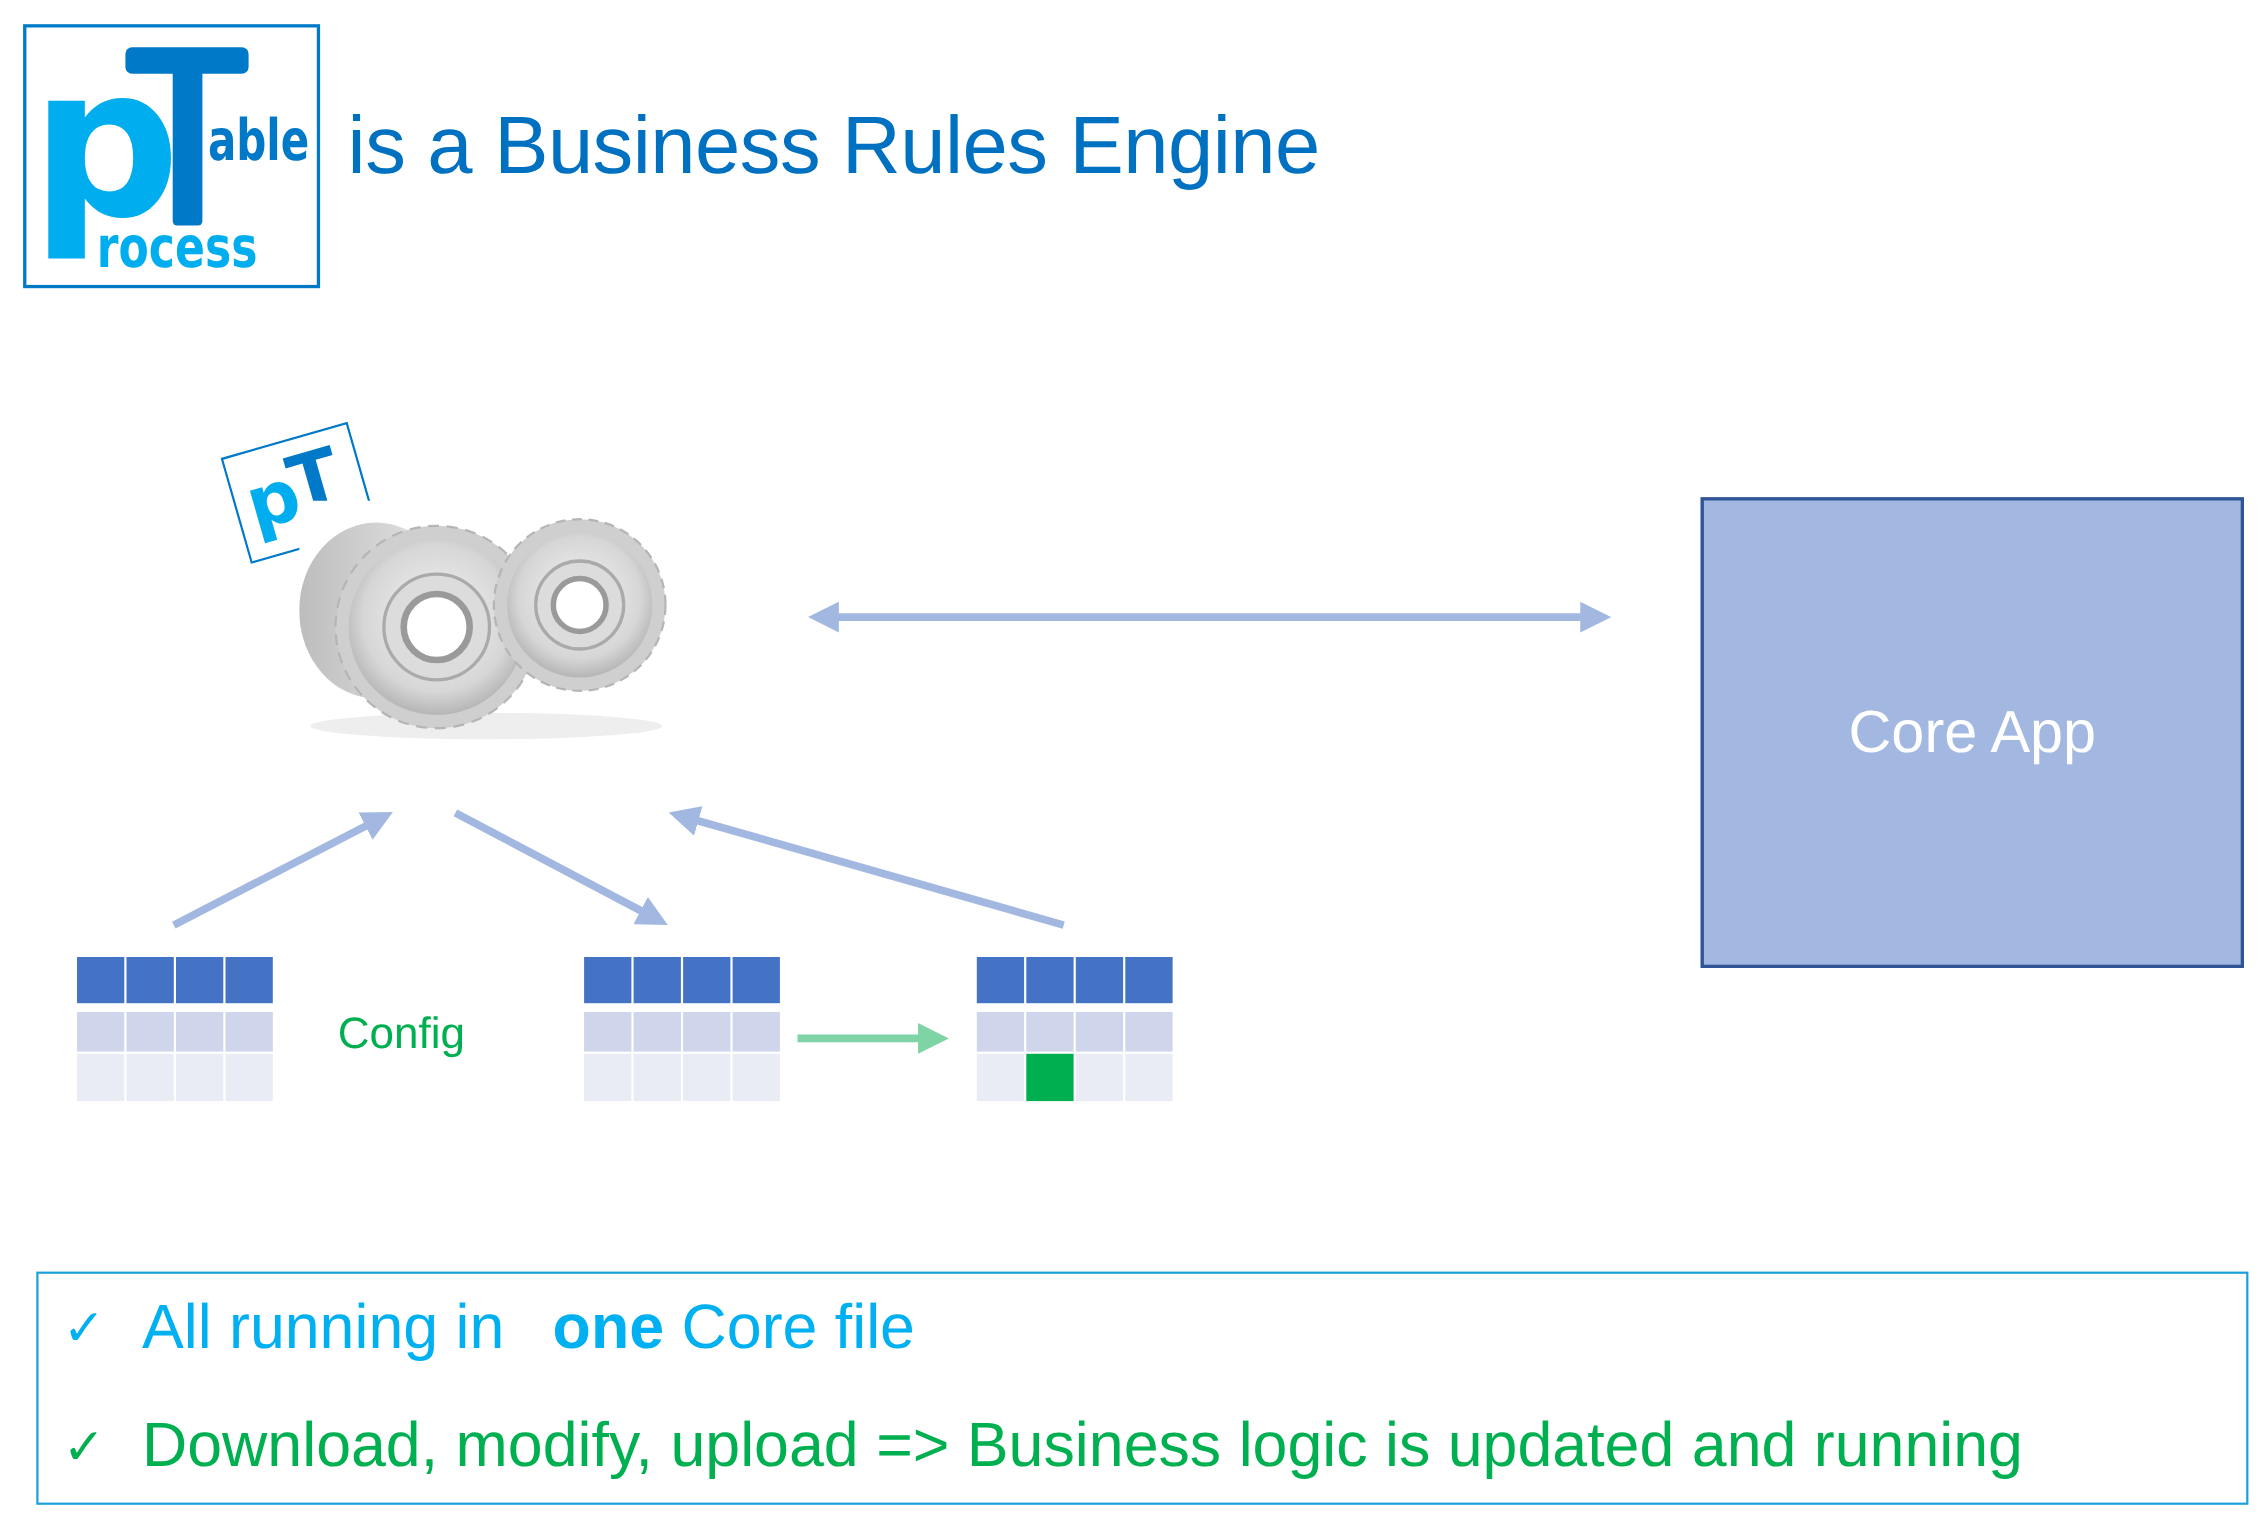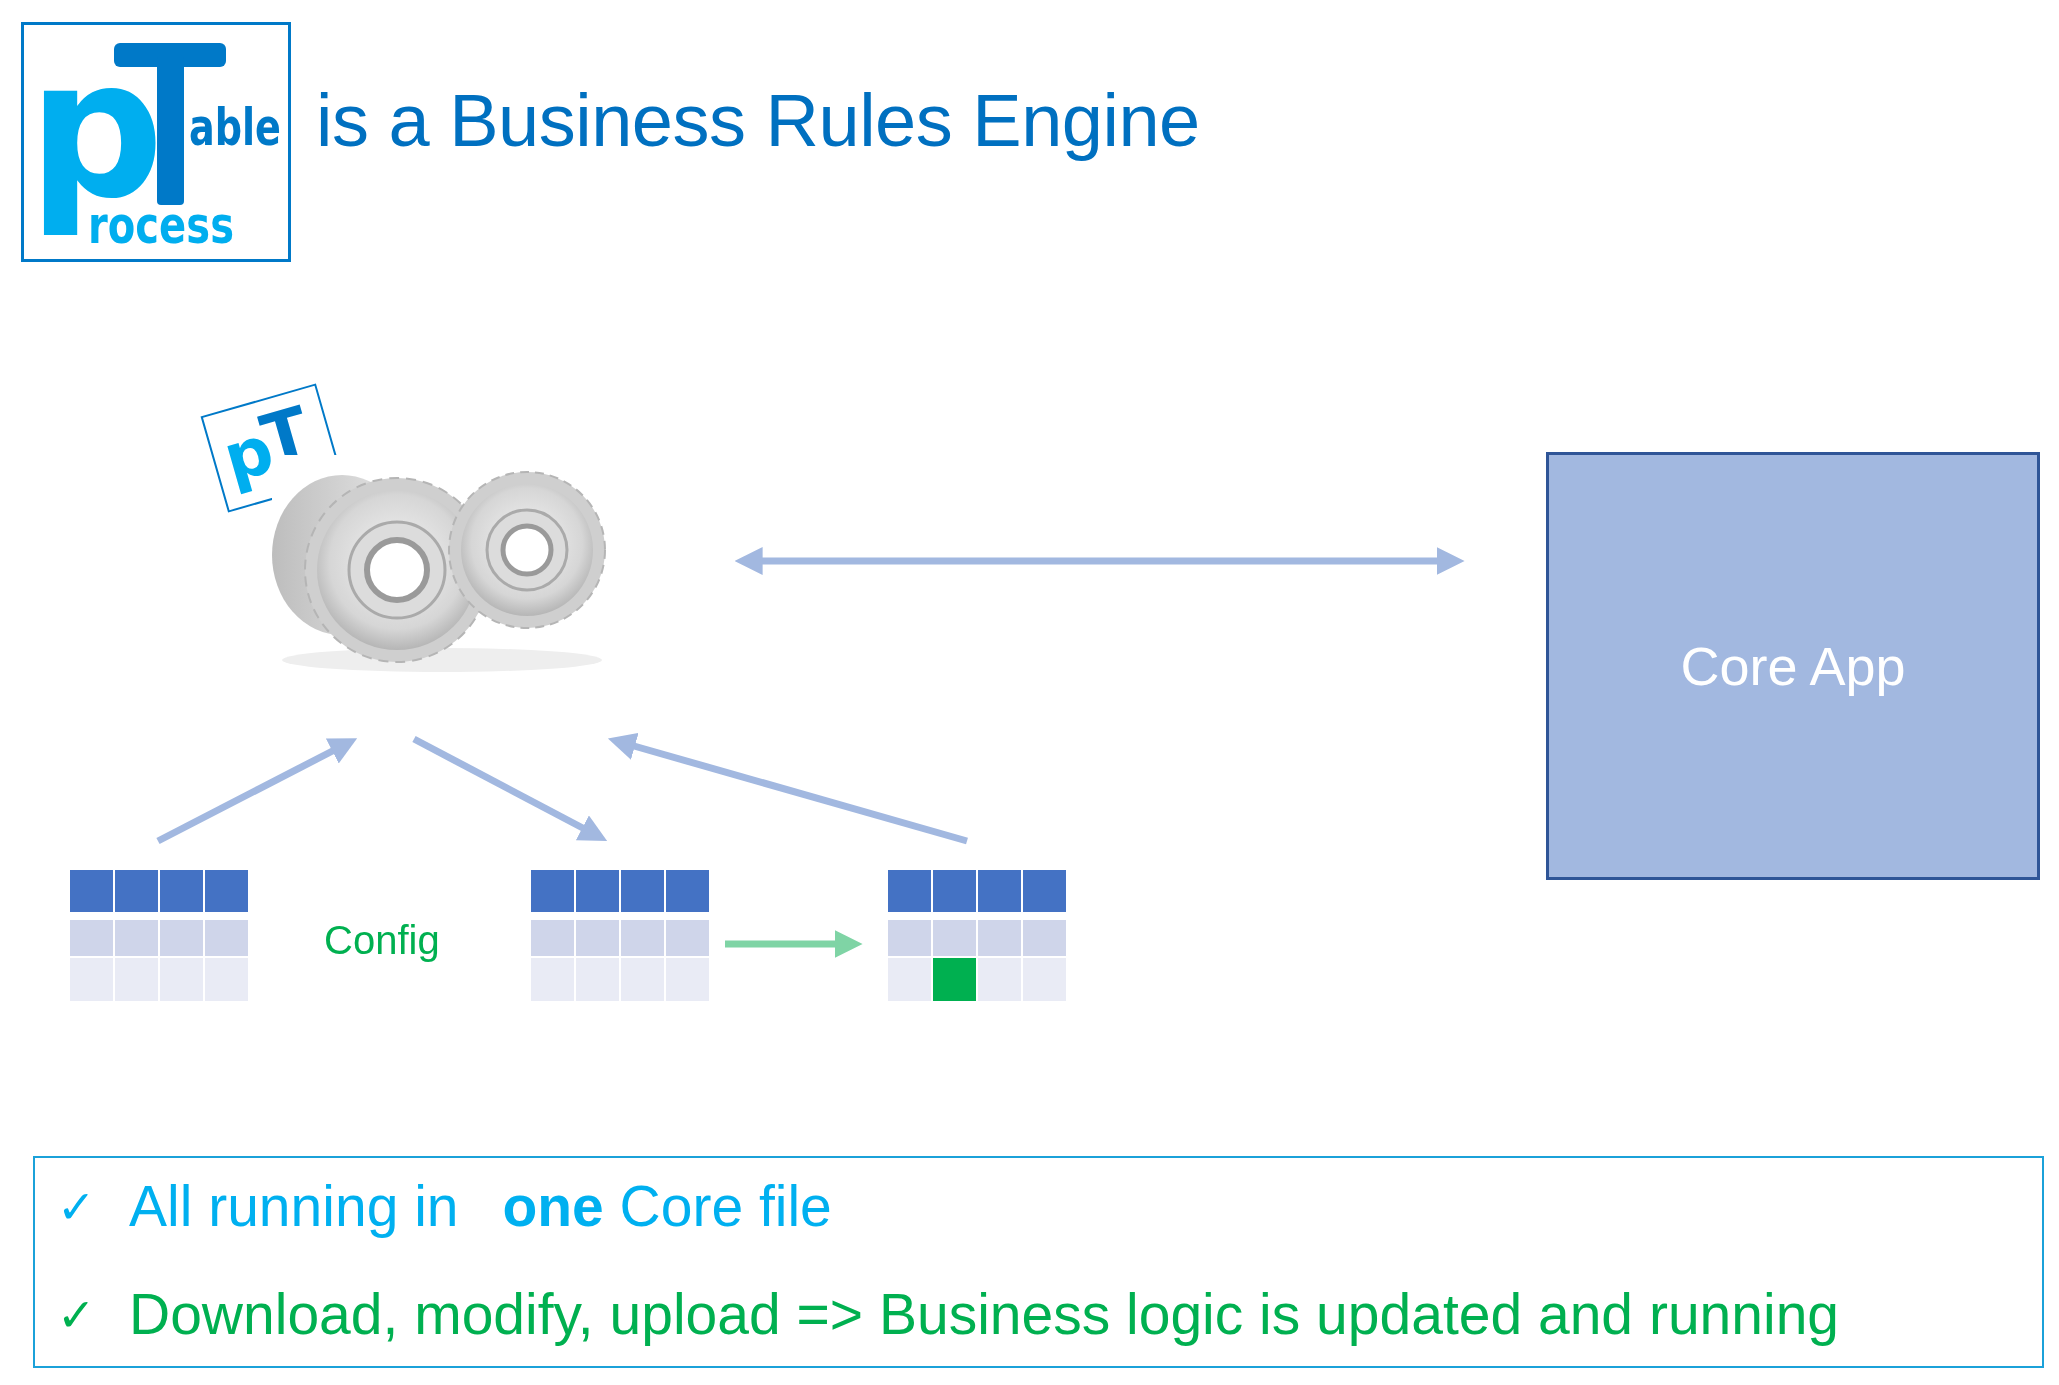--- a/index.html
+++ b/index.html
@@ -3,21 +3,21 @@
 <meta charset="utf-8">
 <style>
   html, body { margin:0; padding:0; background:#ffffff; }
   body { width:2059px; height:1385px; position:relative; overflow:hidden; font-family:"Liberation Sans", sans-serif; }
   .abs { position:absolute; }
 
   
   #logo { left:21px; top:22px; width:270px; height:240px; border:3px solid #0079C8; background:#fff; box-sizing:border-box; }
   #logo svg { position:absolute; left:0; top:0; }
 
-  #title { left:316px; top:84px; font-size:74px; color:#0070C0; white-space:nowrap; line-height:1; letter-spacing:-0.5px; }
+  #title { left:316px; top:95px; font-size:74px; color:#0070C0; white-space:nowrap; line-height:1; letter-spacing:-0.5px; }
 
   
   #badge { left:212px; top:398px; width:120px; height:100px; border:2px solid #0079C8; background:#fff; transform:rotate(-16deg); transform-origin:center; box-sizing:border-box; }
 
   
   #gears { left:272px; top:455px; width:340px; height:220px; }
 
   
   #arrows { left:0; top:0; width:2059px; height:1385px; pointer-events:none; }
 
@@ -26,21 +26,21 @@
   .tbl .hdr { background:#4472C4; }
   .tbl .mid { background:#CFD5EA; }
   .tbl .low { background:#E9EBF5; }
   .tbl .hit { background:#00B050; }
   #tbl1 { left:70px; top:870px; }
   #tbl2 { left:531px; top:870px; }
   #tbl3 { left:888px; top:870px; }
   
   .tbl .r2 { margin-top:6px; }
 
-  #config-label { left:324px; top:920px; font-size:40px; color:#00B050; line-height:1; }
+  #config-label { left:307px; top:920px; font-size:40px; color:#00B050; line-height:1; }
 
   
   #core-app { left:1546px; top:452px; width:494px; height:428px; background:#A2B8E0; border:3px solid #2F5597; box-sizing:border-box; display:flex; align-items:center; justify-content:center; }
   #core-app-label { color:#ffffff; font-size:54px; line-height:1; }
 
   
   #benefits { left:33px; top:1156px; width:2011px; height:212px; border:2px solid #1BA1D9; box-sizing:border-box; }
   .benefit { position:absolute; left:0; white-space:nowrap; line-height:1; font-size:57px; }
   .benefit .check { position:absolute; left:22px; font-size:46px; top:6px; }
   .benefit .txt { position:absolute; left:94px; }

